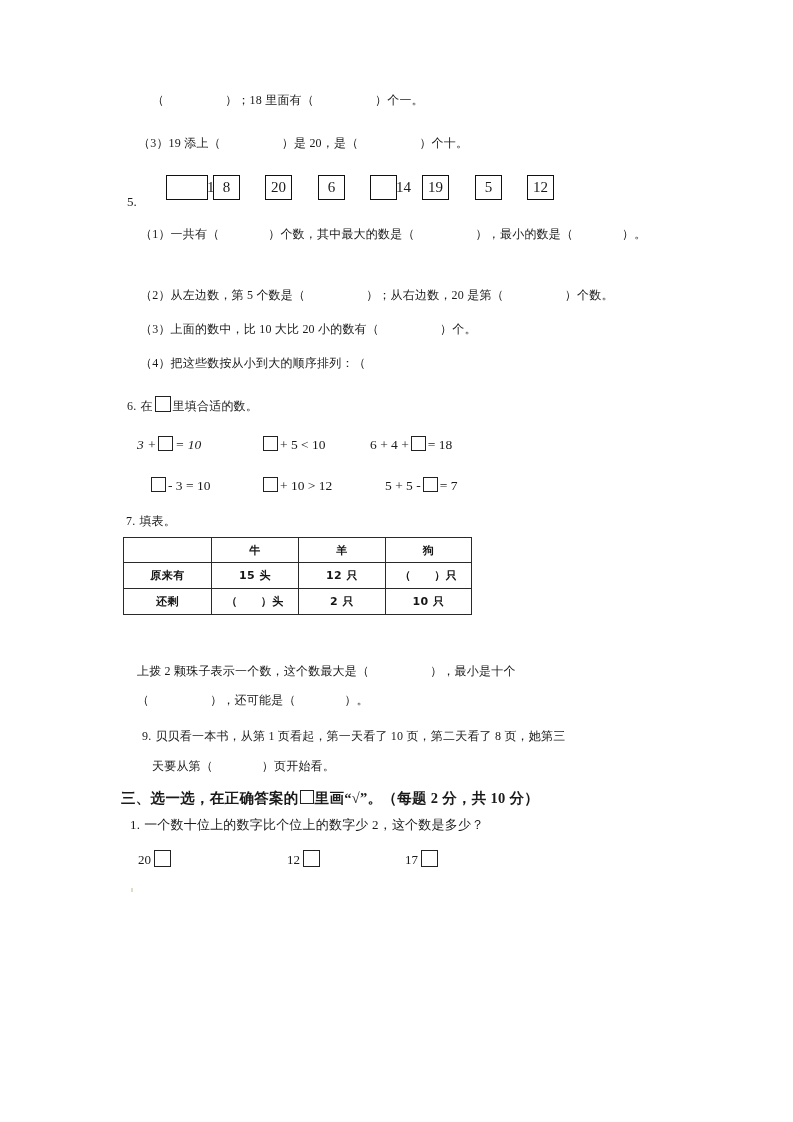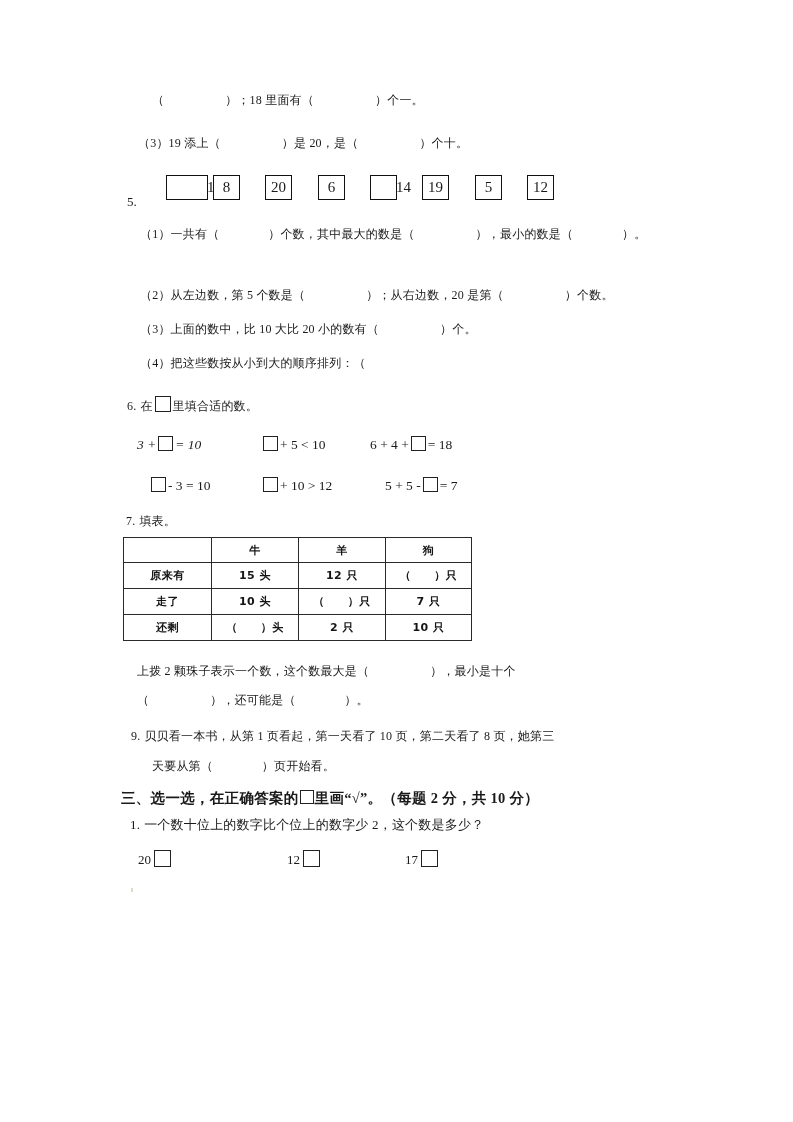--- a/index.html
+++ b/index.html
@@ -175,38 +175,32 @@
       <td class="c2">羊</td>
       <td class="c3">狗</td>
     </tr>
     <tr>
       <td class="c0">原来有</td>
       <td class="c1">15 头</td>
       <td class="c2">12 只</td>
       <td class="c3">（　　）只</td>
     </tr>
     <tr>
-      <td class="c0">走了</td>
-      <td class="c1">10 头</td>
-      <td class="c2">（　　）只</td>
-      <td class="c3">7 只</td>
-    </tr>
-    <tr>
       <td class="c0">还剩</td>
       <td class="c1">（　　）头</td>
       <td class="c2">2 只</td>
       <td class="c3">10 只</td>
     </tr>
   </tbody>
     </table>
 
   <div class="line" style="left:137px; top:665px;">上拨 2 颗珠子表示一个数，这个数最大是（　　　　　），最小是十个</div>
   <div class="line" style="left:137px; top:694px;">（　　　　　），还可能是（　　　　）。</div>
 
-  <div class="line" style="left:131px; top:730px;">
+  <div class="line" style="left:142px; top:730px;">
     <span>9.</span><span style="display:inline-block;width:4px;"></span><span>贝贝看一本书，从第 1 页看起，第一天看了 10 页，第二天看了 8 页，她第三</span>
   </div>
   <div class="line" style="left:152px; top:760px;">天要从第（　　　　）页开始看。</div>
 
   <div class="section" style="left:121px; top:789px;">
     <span>三、选一选，在正确答案的</span><span class="sq" style="width:14px;height:14px;margin:0 1px;"></span><span>里画“√”。（每题 2 分，共 10 分）</span>
   </div>
 
   <div class="line" style="left:130px; top:818px; font-size:13px;">
     <span>1.</span><span style="display:inline-block;width:4px;"></span><span>一个数十位上的数字比个位上的数字少 2，这个数是多少？</span>

